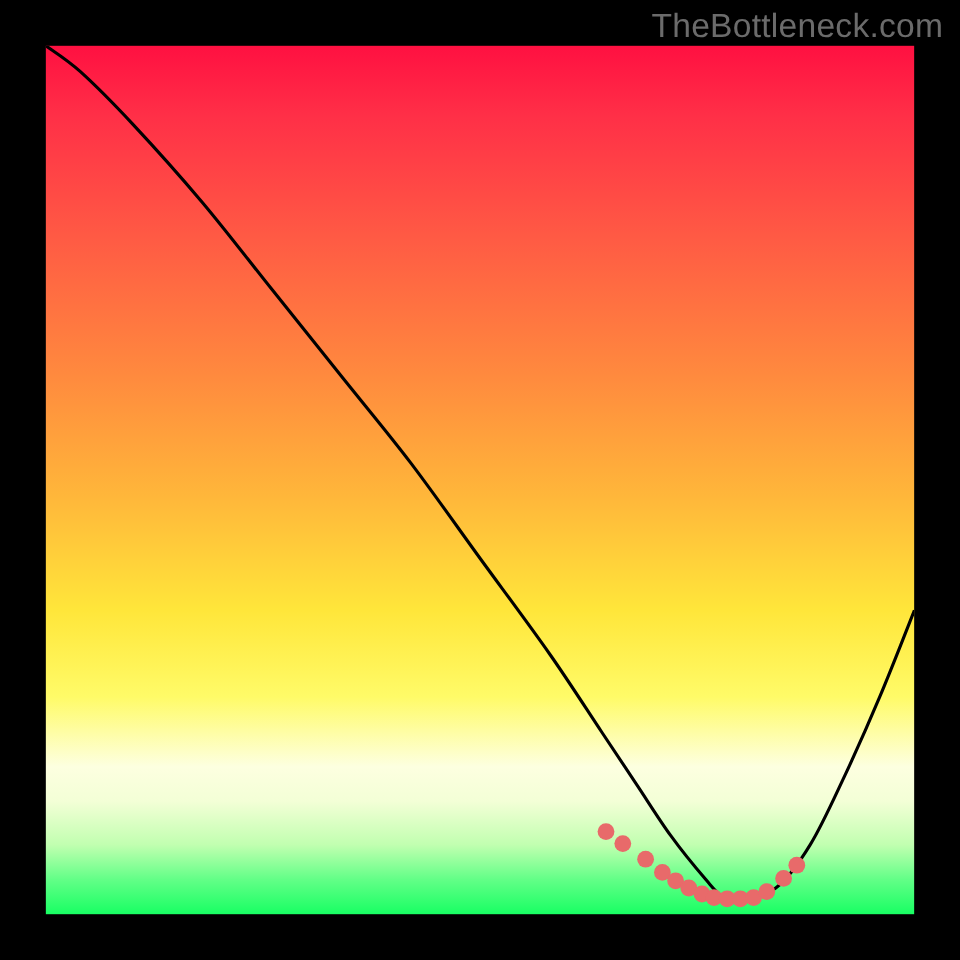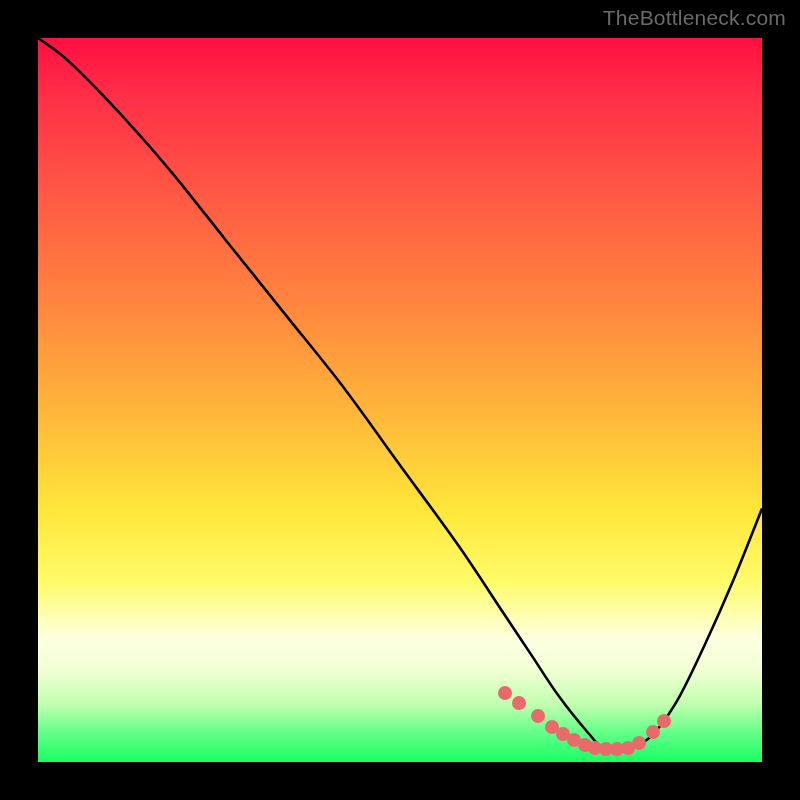--- a/index.html
+++ b/index.html
@@ -4,21 +4,21 @@
 <style>
   * { margin: 0; padding: 0; box-sizing: border-box; }
   html, body { width: 800px; height: 800px; overflow: hidden; background: #000; }
   .stage { position: relative; width: 800px; height: 800px; background: #000; }
   .watermark {
     position: absolute;
     top: 6px;
     right: 14px;
     color: #6b6b6b;
     font-family: Arial, Helvetica, sans-serif;
-    font-size: 21px;
+    font-size: 28px;
     letter-spacing: 0.2px;
     user-select: none;
   }
   .plot {
     position: absolute;
     left: 38px;
     top: 38px;
     width: 724px;
     height: 724px;
     overflow: hidden;

